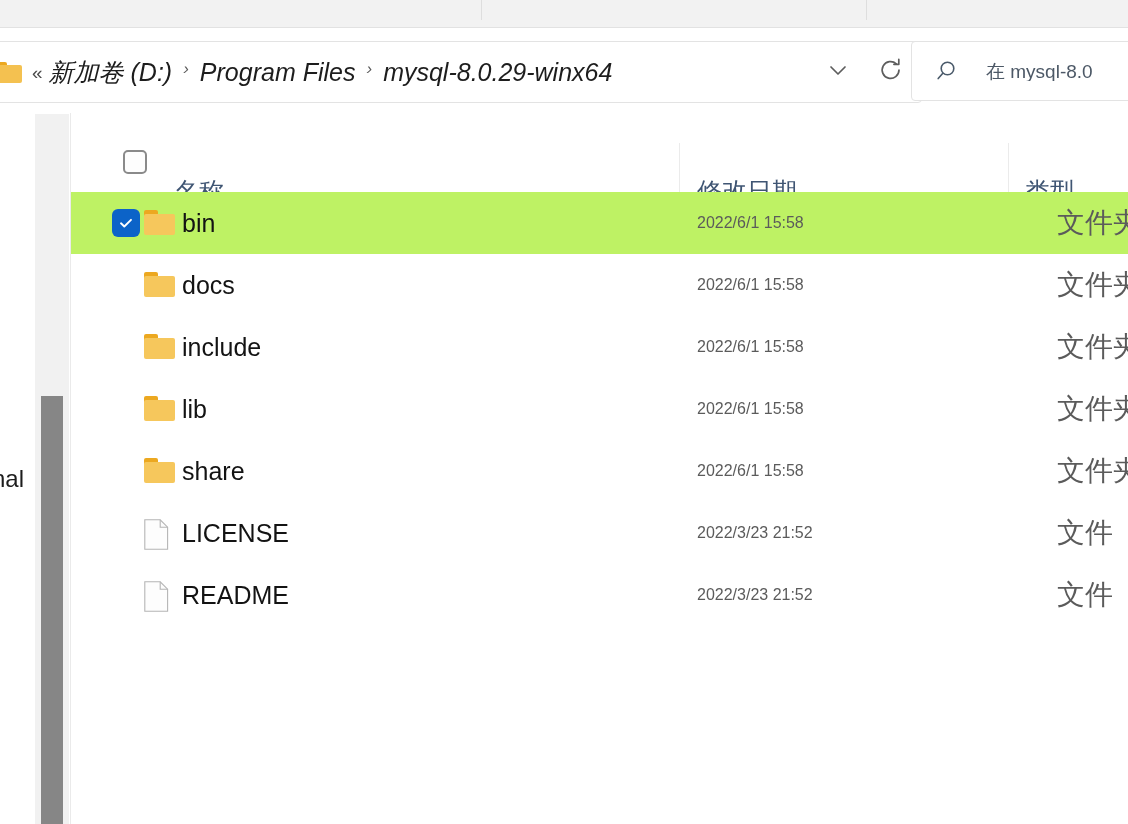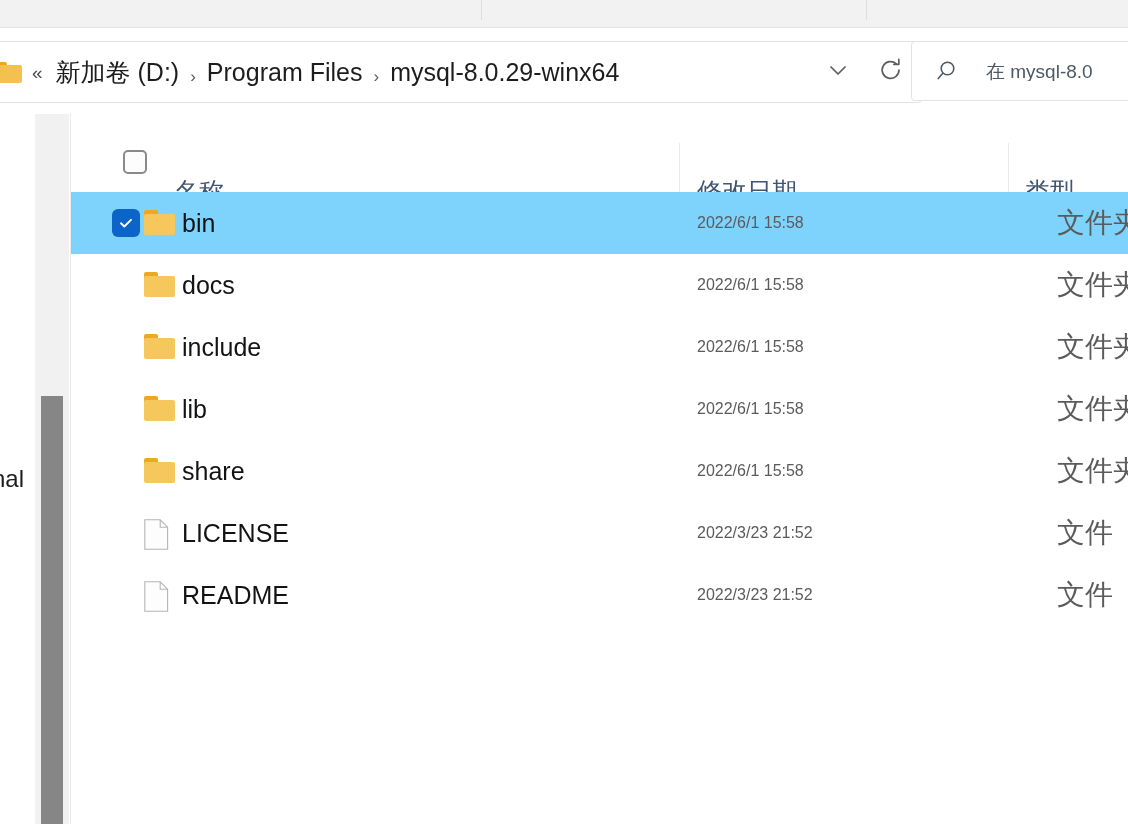--- a/index.html
+++ b/index.html
@@ -68,23 +68,24 @@
   }
   .overflow-chevrons {
     flex: 0 0 auto;
     margin-left: 9px;
     font-size: 19px;
     color: #4a4a4a;
     line-height: 1;
   }
   .crumbs {
     display: flex;
-    align-items: flex-end;
-    margin-left: 13px;
-    white-space: nowrap;
+    align-items: flex-start;
+    margin-left: 6px;
+    white-space: nowrap;
+    font-style: italic;
   }
   .crumb {
     font-size: 25px;
     color: #1d1d1d;
     line-height: 1;
   }
   .crumb-sep {
     font-size: 17px;
     color: #5a5a5a;
     margin: 0 11px;
@@ -225,21 +226,21 @@
     left: 0; top: 79px;
     width: 1057px;
   }
   .row {
     position: relative;
     height: 62px;
     display: flex;
     align-items: center;
   }
   .row.selected {
-    background: #7dd3fc;
+    background: #bef264;
   }
   .row-checkbox {
     position: absolute;
     left: 41px;
     width: 28px; height: 28px;
     border-radius: 6px;
     background: #0c63c8;
     display: flex;
     align-items: center;
     justify-content: center;

